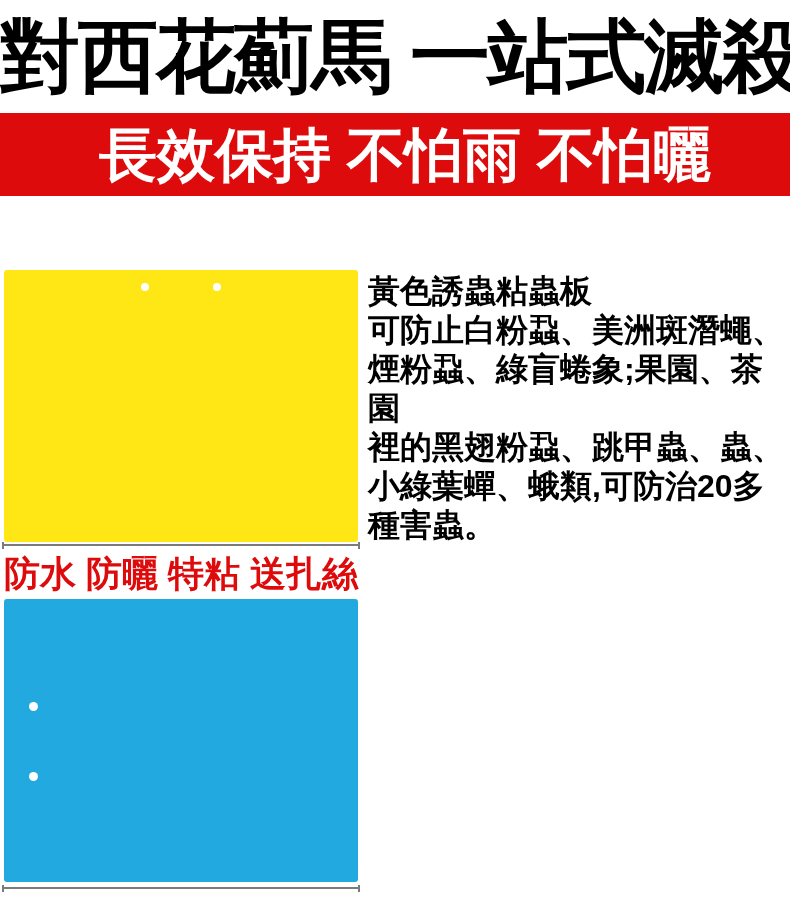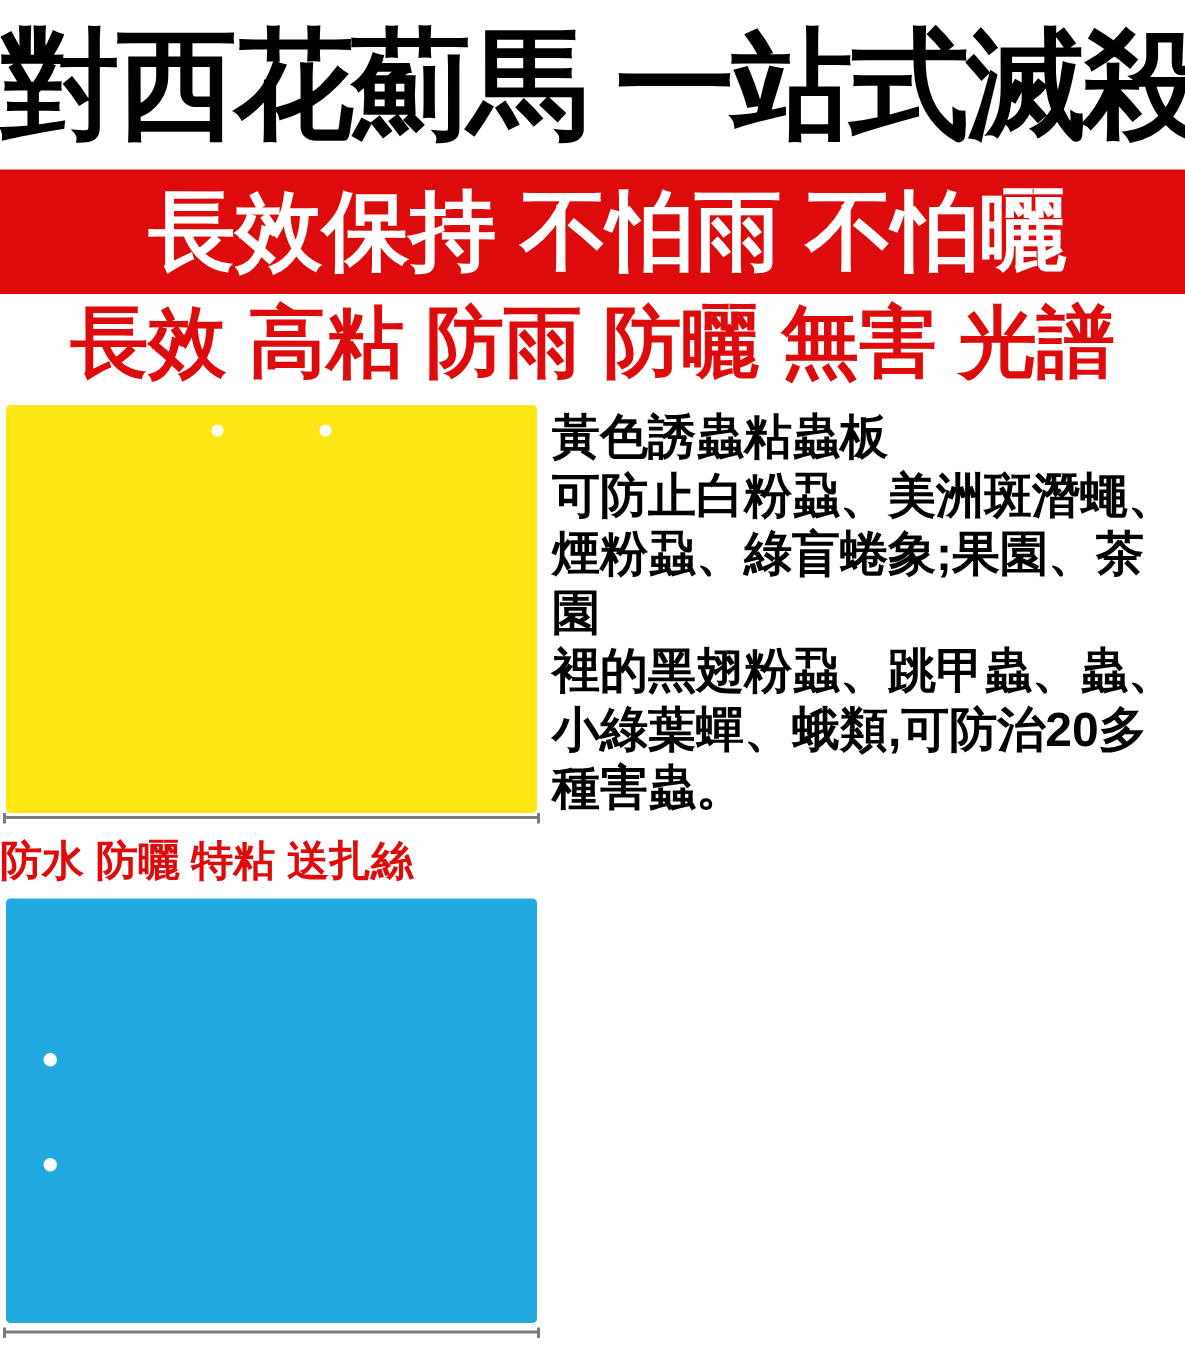--- a/index.html
+++ b/index.html
@@ -95,22 +95,23 @@
     background: #7b7b7b;
   }
   .dim-line .tick.left { left: 0; }
   .dim-line .tick.right { right: 0; }
   .dim-1 { top: 544px; }
   .dim-2 { top: 887px; }
   .caption-red {
     position: absolute;
     top: 556px; left: 0;
     width: 362px;
+    text-align: center;
     color: #dd0b0b;
-    font-size: 28px;
+    font-size: 36px;
     font-weight: 900;
     line-height: 36px;
     white-space: nowrap;
   }
   .desc {
     position: absolute;
     left: 368px;
     width: 422px;
     color: #000000;
     font-size: 32px;
@@ -123,21 +124,20 @@
 </style>
 </head>
 <body>
 
 <div class="stage">
 
   <div class="main-title">對西花薊馬 一站式滅殺</div>
 
   <div class="red-banner">長效保持 不怕雨 不怕曬</div>
 
-  <div class="red-subtitle">長效 高粘 防雨 防曬 無害 光譜</div>
 
   <div class="board board-yellow">
     <div class="hole h1"></div>
     <div class="hole h2"></div>
   </div>
 
   <div class="desc desc-yellow">黃色誘蟲粘蟲板
 可防止白粉蝨、美洲斑潛蠅、
 煙粉蝨、綠盲蜷象;果園、茶園
 裡的黑翅粉蝨、跳甲蟲、蟲、

